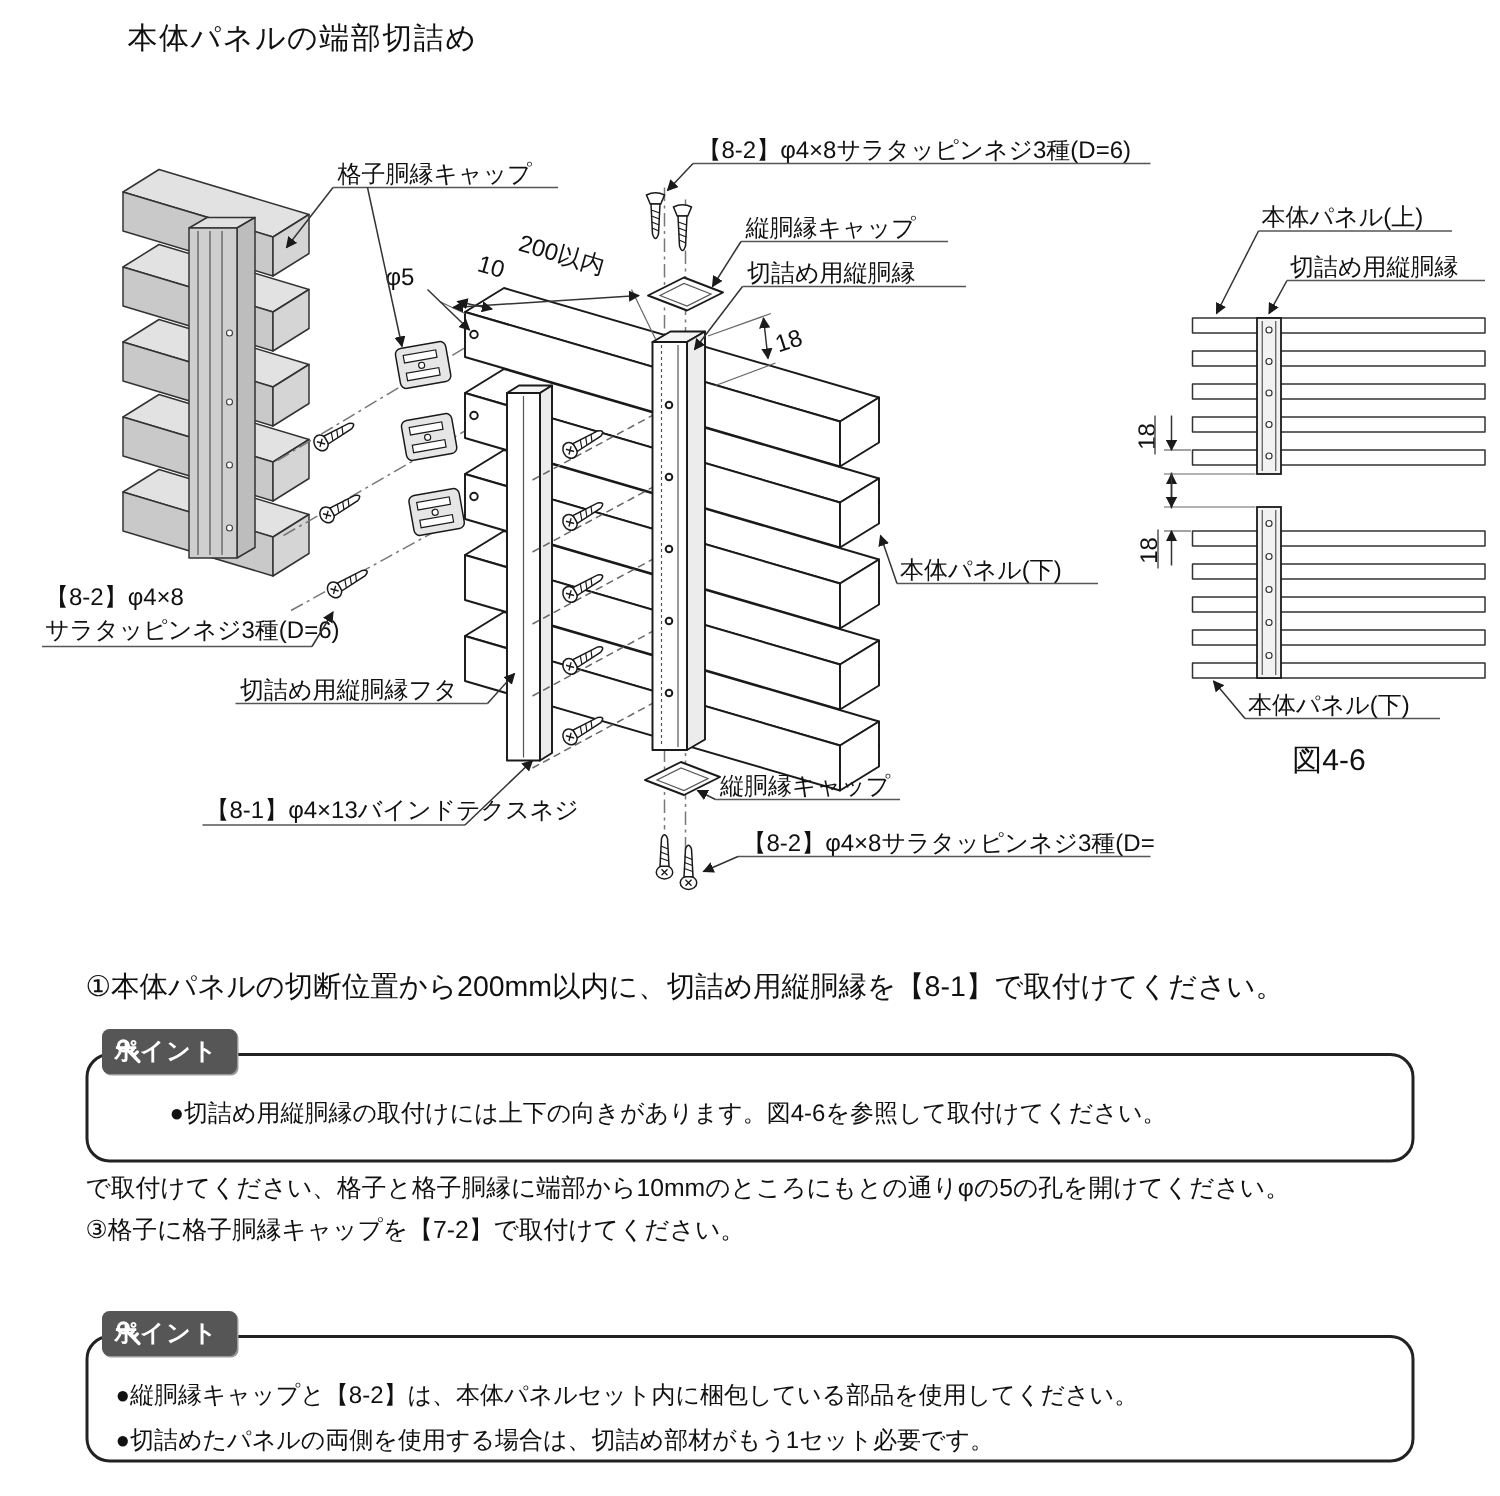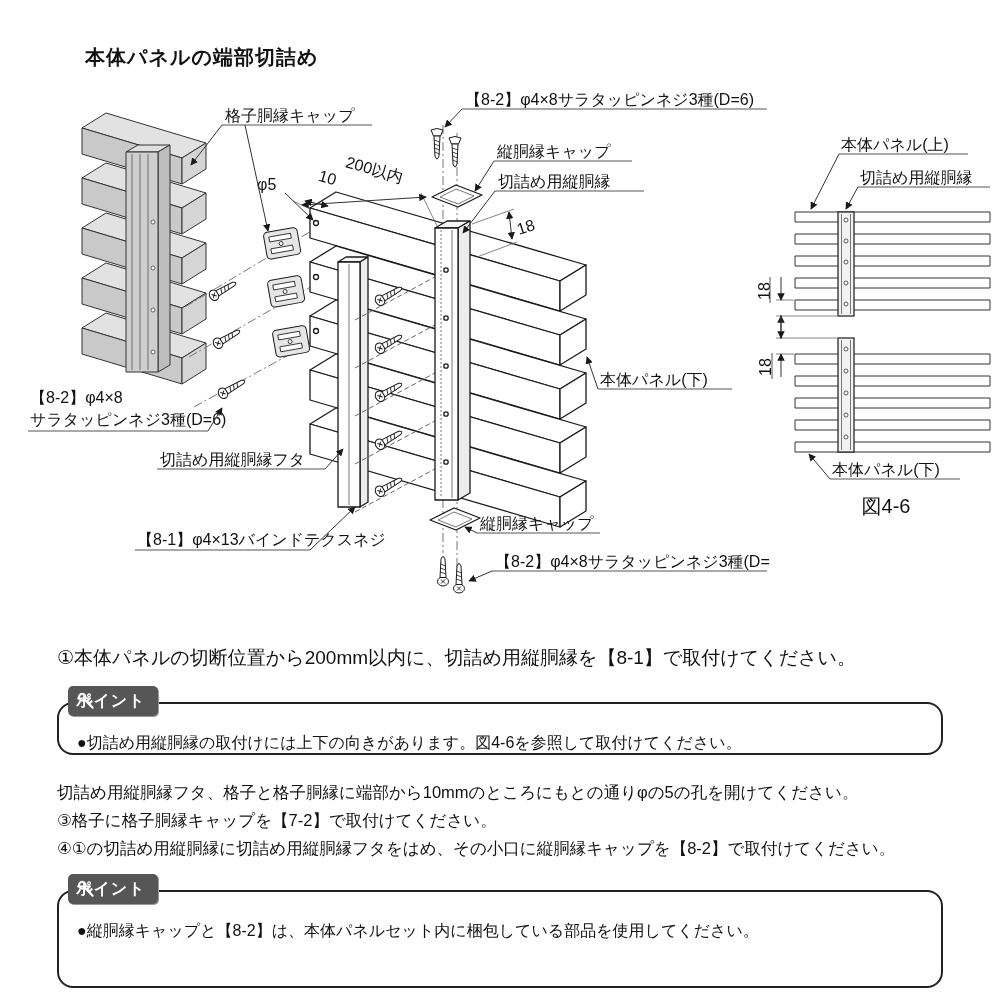--- a/index.html
+++ b/index.html
@@ -1,18 +1,18 @@
 <!DOCTYPE html>
 <html><head>
 <meta charset="utf-8">
 <style>
   html,body{margin:0;padding:0;background:#fff;}
   body{font-family:"Liberation Sans","DejaVu Sans",sans-serif;color:#111;}
   #page{position:relative;width:1000px;height:997px;background:#fff;overflow:hidden;}
-  .title{position:absolute;left:85px;top:12px;font-size:20px;font-weight:bold;letter-spacing:1px;margin-top:32px;}
+  .title{position:absolute;left:85px;top:12px;font-size:20px;font-weight:normal;letter-spacing:1px;}
   svg{position:absolute;}
   svg text{font-family:"Liberation Sans","DejaVu Sans",sans-serif;fill:#111;}
   .lbl{font-size:16px;}
   .dimt{font-size:16px;}
   .ul{stroke:#555;stroke-width:1;}
   .ld{stroke:#333;stroke-width:1;fill:none;}
   .dim{stroke:#333;stroke-width:1;fill:none;}
   .ext{stroke:#666;stroke-width:0.8;}
   .outl{stroke:#1a1a1a;stroke-width:1.3;fill:#fff;stroke-linejoin:round;}
   .outg{stroke:#333;stroke-width:1;stroke-linejoin:round;}
@@ -336,38 +336,38 @@
 
   <div class="step" style="top:645px;">①本体パネルの切断位置から200mm以内に、切詰め用縦胴縁を【8-1】で取付けてください。</div>
 
   <div class="ptab" style="top:686px;">
     <svg class="keyicon" viewBox="0 0 24 24">
       <circle cx="7.5" cy="7.5" r="4" fill="none" stroke="#fff" stroke-width="2.6"></circle>
       <path d="M10.5 10.5 L20 20 M15.5 15.5 l3.2 -3.2 M12.8 12.8 l2.6 -2.6" stroke="#fff" stroke-width="2.6" fill="none" stroke-linecap="round"></path>
     </svg>
     <span>ポイント</span>
   </div>
-  <div class="pbox" style="top:702px;height:53px;">
+  <div class="pbox" style="top:702px;height:73px;padding-left:36px;">
     <div class="pitems">
       <div>●切詰め用縦胴縁の取付けには上下の向きがあります。図4-6を参照して取付けてください。</div>
     </div>
   </div>
 
   <div class="steps-multi" style="top:778px;">
-    <div>切詰め用縦胴縁フタ、格子と格子胴縁に端部から10mmのところにもとの通りφの5の孔を開けてください。</div>
+    <div>で取付けてください、格子と格子胴縁に端部から10mmのところにもとの通りφの5の孔を開けてください。</div>
     <div>③格子に格子胴縁キャップを【7-2】で取付けてください。</div>
-    <div>④①の切詰め用縦胴縁に切詰め用縦胴縁フタをはめ、その小口に縦胴縁キャップを【8-2】で取付けてください。</div>
   </div>
 
   <div class="ptab" style="top:874px;">
     <svg class="keyicon" viewBox="0 0 24 24">
       <circle cx="7.5" cy="7.5" r="4" fill="none" stroke="#fff" stroke-width="2.6"></circle>
       <path d="M10.5 10.5 L20 20 M15.5 15.5 l3.2 -3.2 M12.8 12.8 l2.6 -2.6" stroke="#fff" stroke-width="2.6" fill="none" stroke-linecap="round"></path>
     </svg>
     <span>ポイント</span>
   </div>
-  <div class="pbox" style="top:890px;height:98px;">
+  <div class="pbox" style="top:890px;height:85px;">
     <div class="pitems">
       <div>●縦胴縁キャップと【8-2】は、本体パネルセット内に梱包している部品を使用してください。</div>
+      <div>●切詰めたパネルの両側を使用する場合は、切詰め部材がもう1セット必要です。</div>
     </div>
   </div>
 
 </div>
 
 </body></html>

